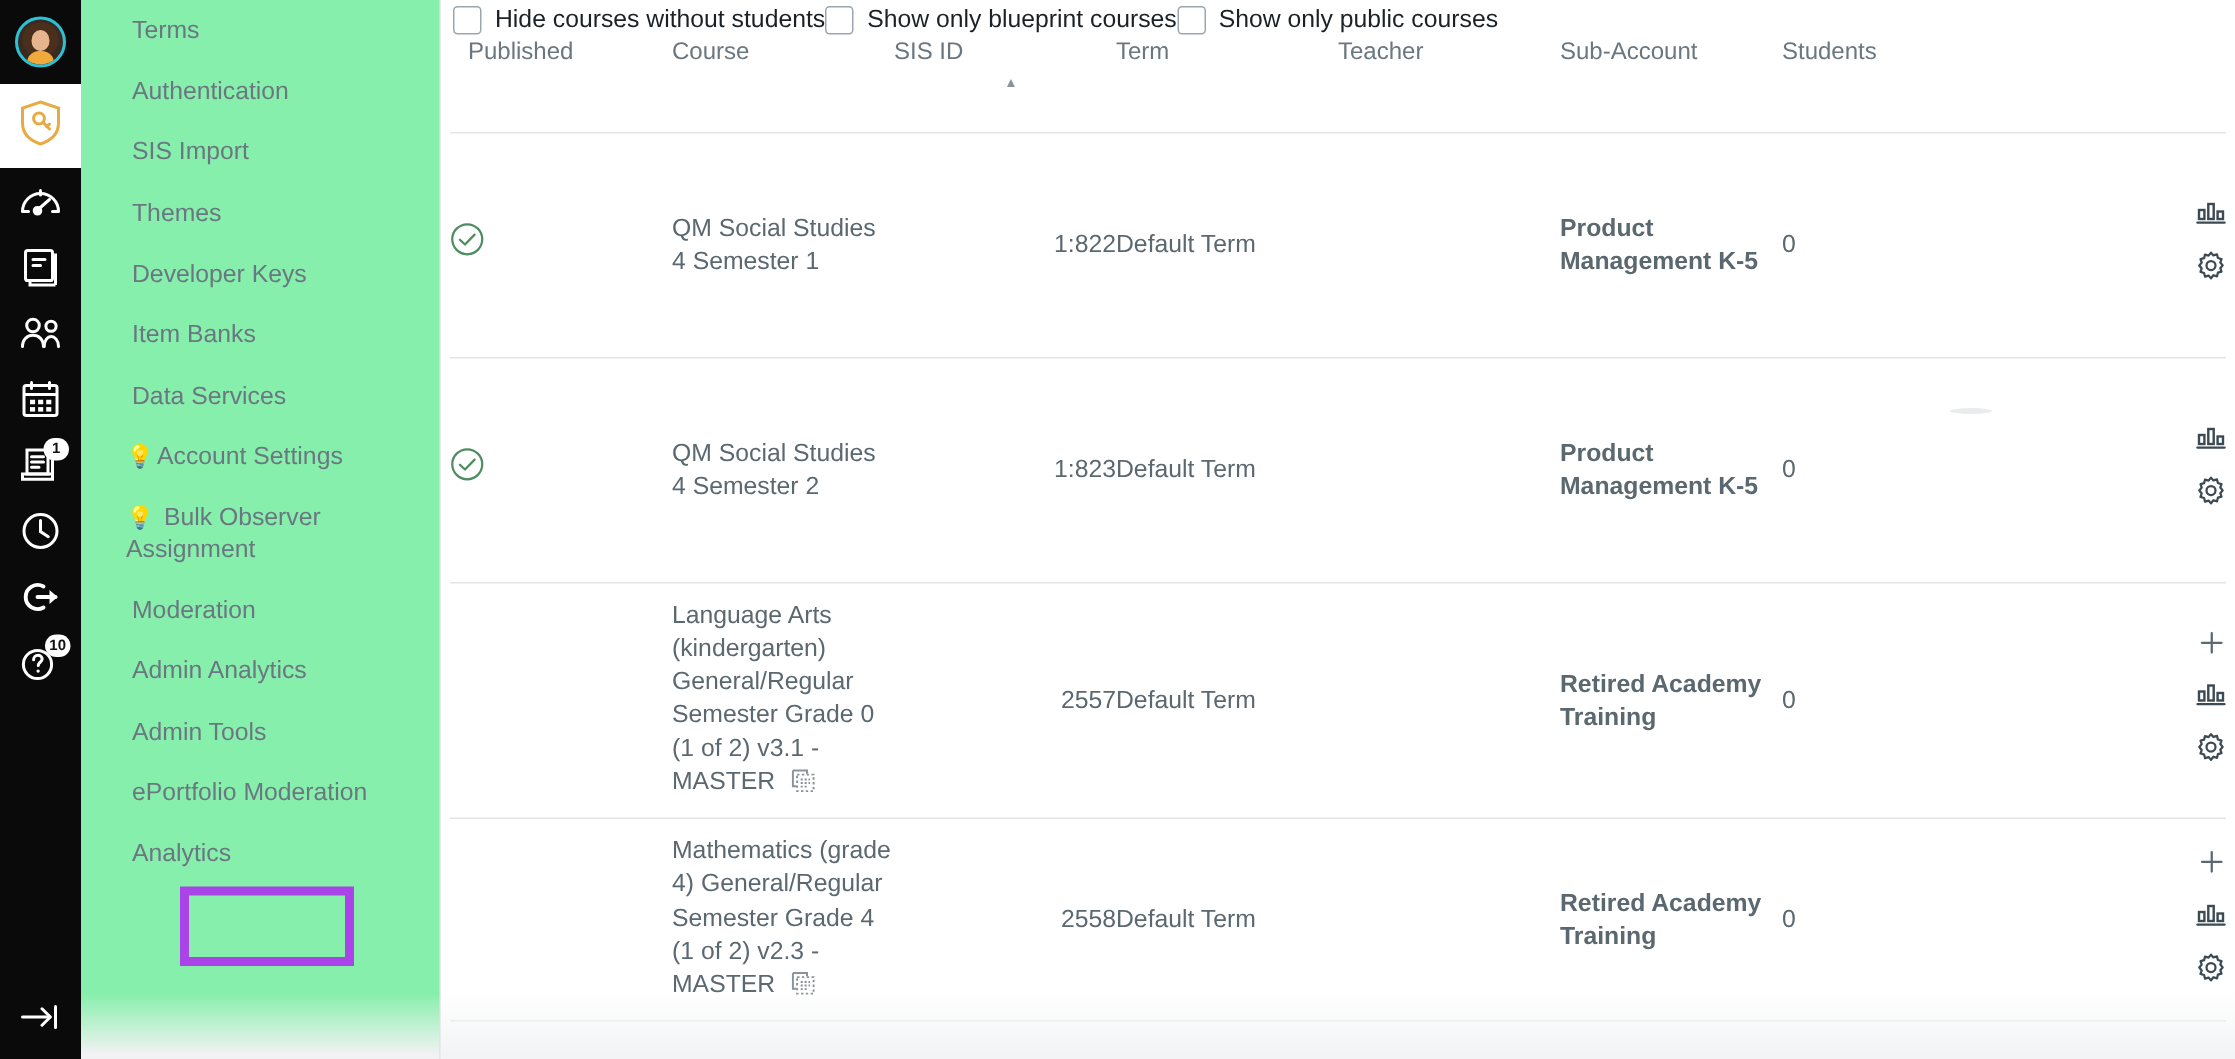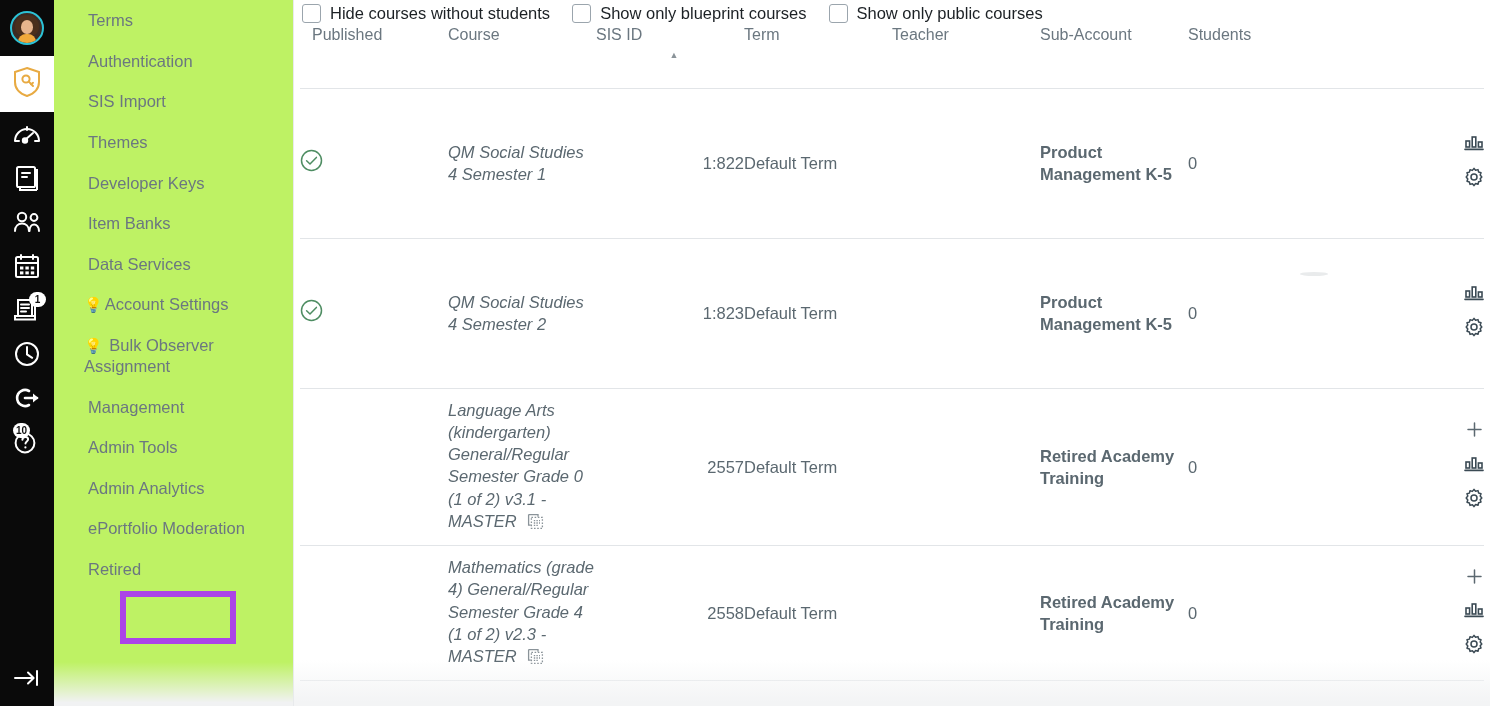--- a/index.html
+++ b/index.html
@@ -78,35 +78,35 @@
     color: #111;
     font-size: 10px;
     font-weight: bold;
     border-radius: 9px;
     min-width: 17px; height: 15px;
     line-height: 15px;
     text-align: center;
     padding: 0 3px;
   }
   .badge-inbox { top: 4px; right: 8px; }
-  .badge-help  { top: 3px; right: 24px; }
+  .badge-help  { top: 3px; right: 7px; }
   .gn-collapse {
     position: absolute;
     bottom: 8px; left: 0;
     width: 54px; height: 36px;
     display: flex; align-items: center; justify-content: center;
     color: #fff;
   }
 
   
   .sidebar {
     width: 240px;
     flex: 0 0 240px;
     height: 706px;
-    background: #bef264;
+    background: #86efac;
     border-right: 1px solid #e8eaec;
     padding-top: 0px;
     position: relative;
   }
   .side-item {
     display: block;
     color: #6b7780;
     font-size: 16.5px;
     line-height: 1.25;
     padding: 10px 12px 10px 34px;
@@ -134,21 +134,20 @@
   .main {
     flex: 1 1 auto;
     height: 706px;
     position: relative;
     background: #fff;
     overflow: hidden;
   }
   .filters {
     display: flex;
     align-items: center;
-    gap: 22px;
     padding: 0px 0 0 8px;
     height: 26px;
   }
   .chk-wrap {
     display: flex; align-items: center; gap: 9px;
   }
   .chk {
     width: 19px; height: 19px;
     border: 1px solid #9ba5ad;
     border-radius: 3px;
@@ -194,21 +193,21 @@
 
   table.courses td {
     font-size: 16.5px;
     color: #5b6870;
     border-bottom: 1px solid #e2e5e8;
     vertical-align: middle;
     padding: 10px 0;
     line-height: 1.35;
   }
   td.c-pub  { width: 108px; text-align: left; padding-left: 36px; }
-  td.c-name { width: 392px; padding-right: 14px; font-style: italic; }
+  td.c-name { width: 392px; padding-right: 14px; }
   td.c-sis  { width: 104px; text-align: right; padding-right: 28px; color: #2d3b45; }
   td.c-term { width: 82px; }
   td.c-teach{ width: 132px; }
   td.c-sub  { width: 172px; font-weight: bold; }
   td.c-stud { width: 62px; }
   td.c-act  { width: 132px; text-align: right; padding-right: 32px; }
 
   .pubcheck { display: inline-block; }
   .blueprint-ico { display: inline-block; vertical-align: -3px; margin-left: 6px; }
   .acts { display: flex; flex-direction: column; align-items: flex-end; gap: 10px; }
@@ -381,25 +380,25 @@
 
     <a class="side-item bulb" href="#">
       <span class="bulb-ico">💡</span><span>Account Settings</span>
     </a>
 
     <a class="side-item bulb" href="#">
       <span class="bulb-ico">💡</span>
       <span>Bulk Observer Assignment</span>
     </a>
 
-    <a class="side-item" href="#">Management</a>
+    <a class="side-item" href="#">Moderation</a>
+    <a class="side-item" href="#">Admin Analytics</a>
     <a class="side-item" href="#">Admin Tools</a>
-    <a class="side-item" href="#">Admin Analytics</a>
     <a class="side-item" href="#">ePortfolio Moderation</a>
-    <a class="side-item" href="#">Retired</a>
+    <a class="side-item" href="#">Analytics</a>
 
     <div class="highlight-box"></div>
     <div class="sidebar-fade"></div>
   </aside>
 
   <main class="main">
 
     <div class="filters">
       <label class="chk-wrap">
         <span class="chk"></span>

